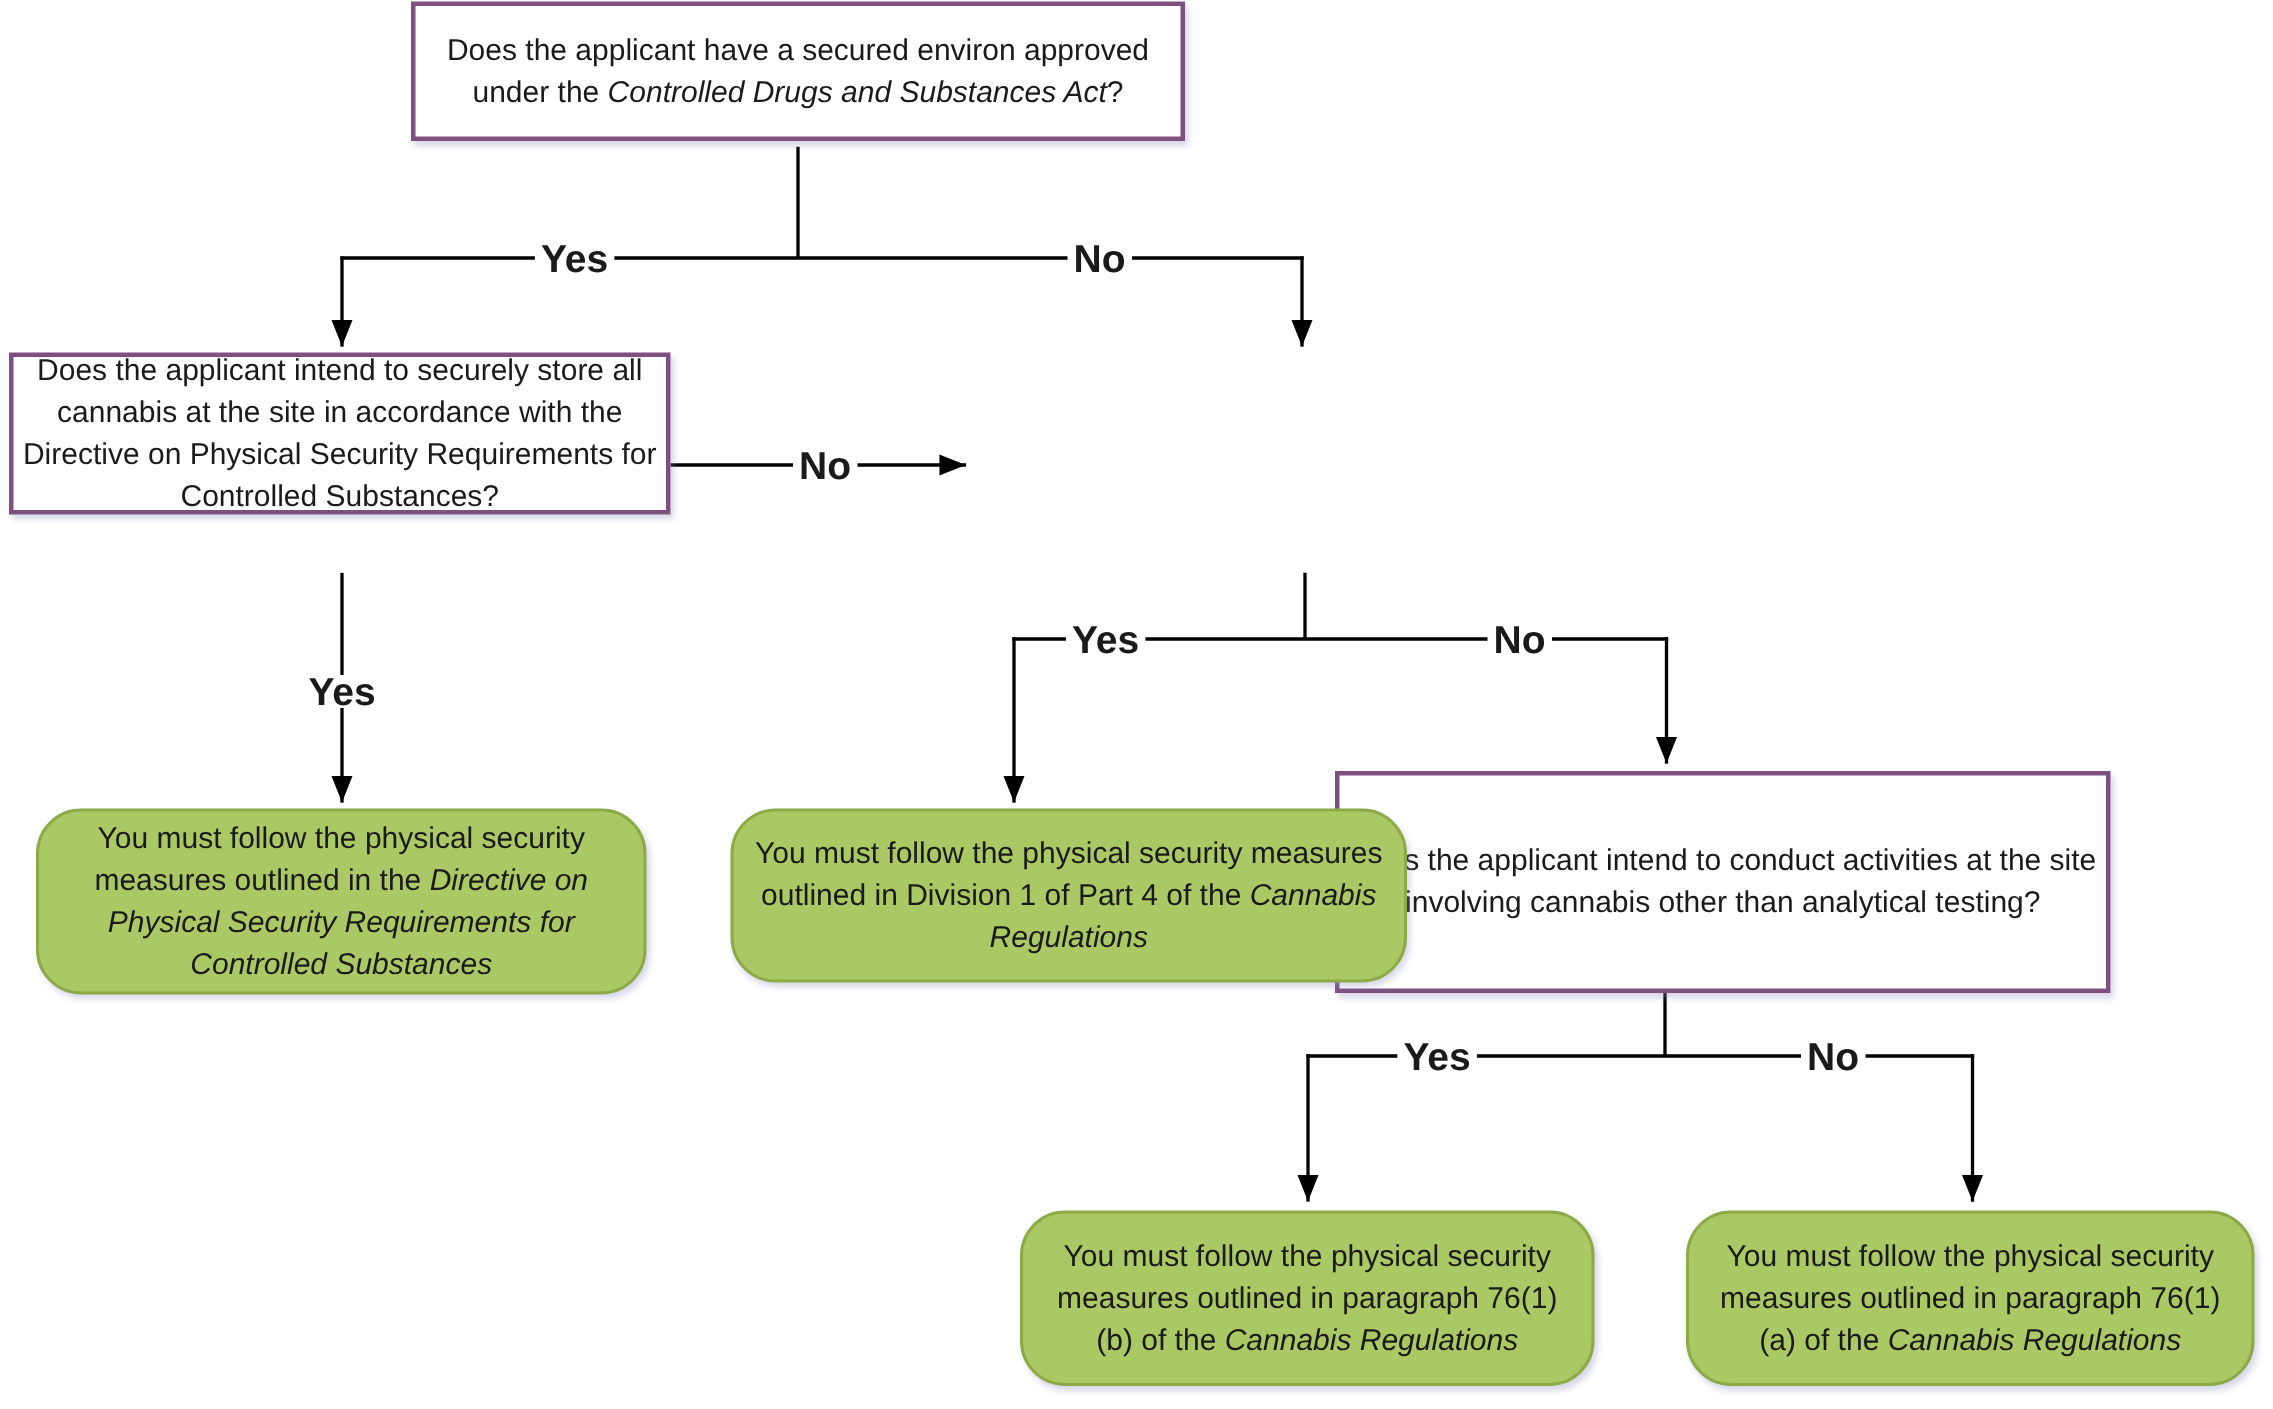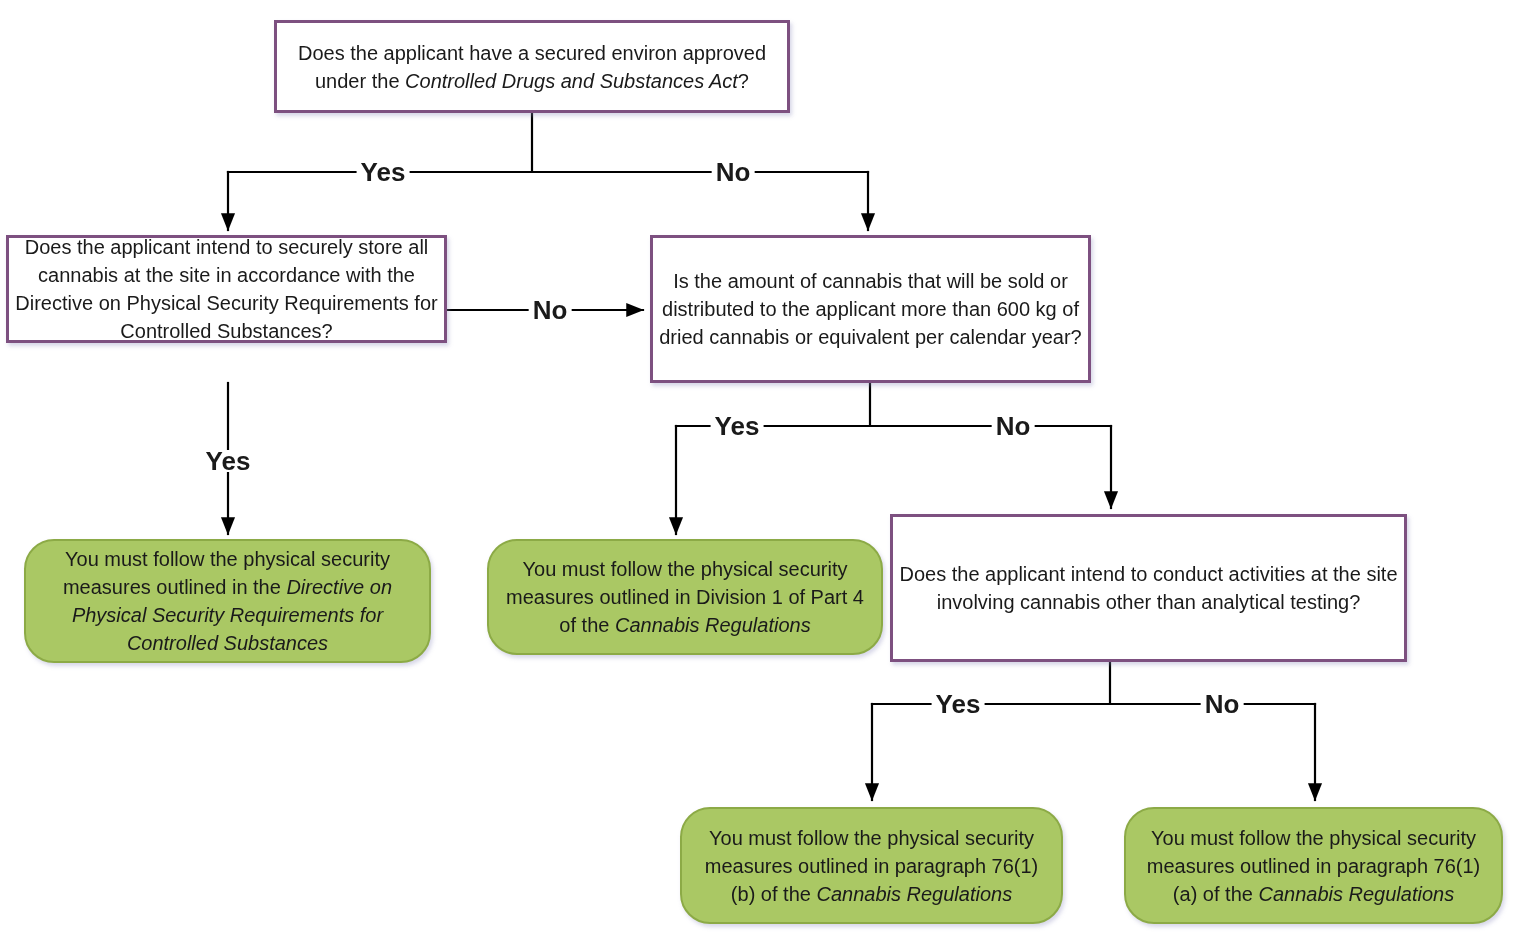--- a/index.html
+++ b/index.html
@@ -74,41 +74,38 @@
     <path class="ln arr" d="M447,310 H643"></path>
     <path class="ln arr" d="M228,383 V534"></path>
     <path class="ln" d="M870,383 V426 M676,426 H1111"></path>
     <path class="ln arr" d="M676,426 V534"></path>
     <path class="ln arr" d="M1111,426 V508"></path>
     <path class="ln" d="M1110,662 V704 M872,704 H1315"></path>
     <path class="ln arr" d="M872,704 V800"></path>
     <path class="ln arr" d="M1315,704 V800"></path>
   </svg>
 
-  <div class="box decision" style="left:274px; top:20px; width:516px; height:93px;">
+  <div class="box decision" style="left:274px; top:1px; width:516px; height:93px;">
     <div><span>Does the applicant have a secured environ approved under the </span><em>Controlled Drugs and Substances Act</em><span>?</span></div>
   </div>
 
   <div class="box decision" style="left:6px; top:235px; width:441px; height:108px;">
     <div><span>Does the applicant intend to securely store all cannabis at the site in accordance with the Directive on Physical Security Requirements for Controlled Substances?</span></div>
   </div>
 
-  <div class="box decision" style="left:650px; top:235px; width:441px; height:148px;">
-    <div><span>Is the amount of cannabis that will be sold or distributed to the applicant more than 600 kg of dried cannabis or equivalent per calendar year?</span></div>
-  </div>
 
   <div class="box decision" style="left:890px; top:514px; width:517px; height:148px;">
     <div><span>Does the applicant intend to conduct activities at the site involving cannabis other than analytical testing?</span></div>
   </div>
 
   <div class="box outcome" style="left:24px; top:539px; width:407px; height:124px;text-align:center;">
     <div><span>You must follow the physical security measures outlined in the </span><em>Directive on Physical Security Requirements for Controlled Substances</em></div>
   </div>
 
-  <div class="box outcome" style="left:487px; top:539px; width:396px; height:116px;">
+  <div class="box outcome" style="left:487px; top:539px; width:451px; height:116px;">
     <div><span>You must follow the physical security measures outlined in Division 1 of Part 4 of the </span><em>Cannabis Regulations</em></div>
   </div>
 
   <div class="box outcome" style="left:680px; top:807px; width:383px; height:117px;">
     <div><span>You must follow the physical security measures outlined in paragraph 76(1)(b) of the </span><em>Cannabis Regulations</em></div>
   </div>
 
   <div class="box outcome" style="left:1124px; top:807px; width:379px; height:117px;">
     <div><span>You must follow the physical security measures outlined in paragraph 76(1)(a) of the </span><em>Cannabis Regulations</em></div>
   </div>

